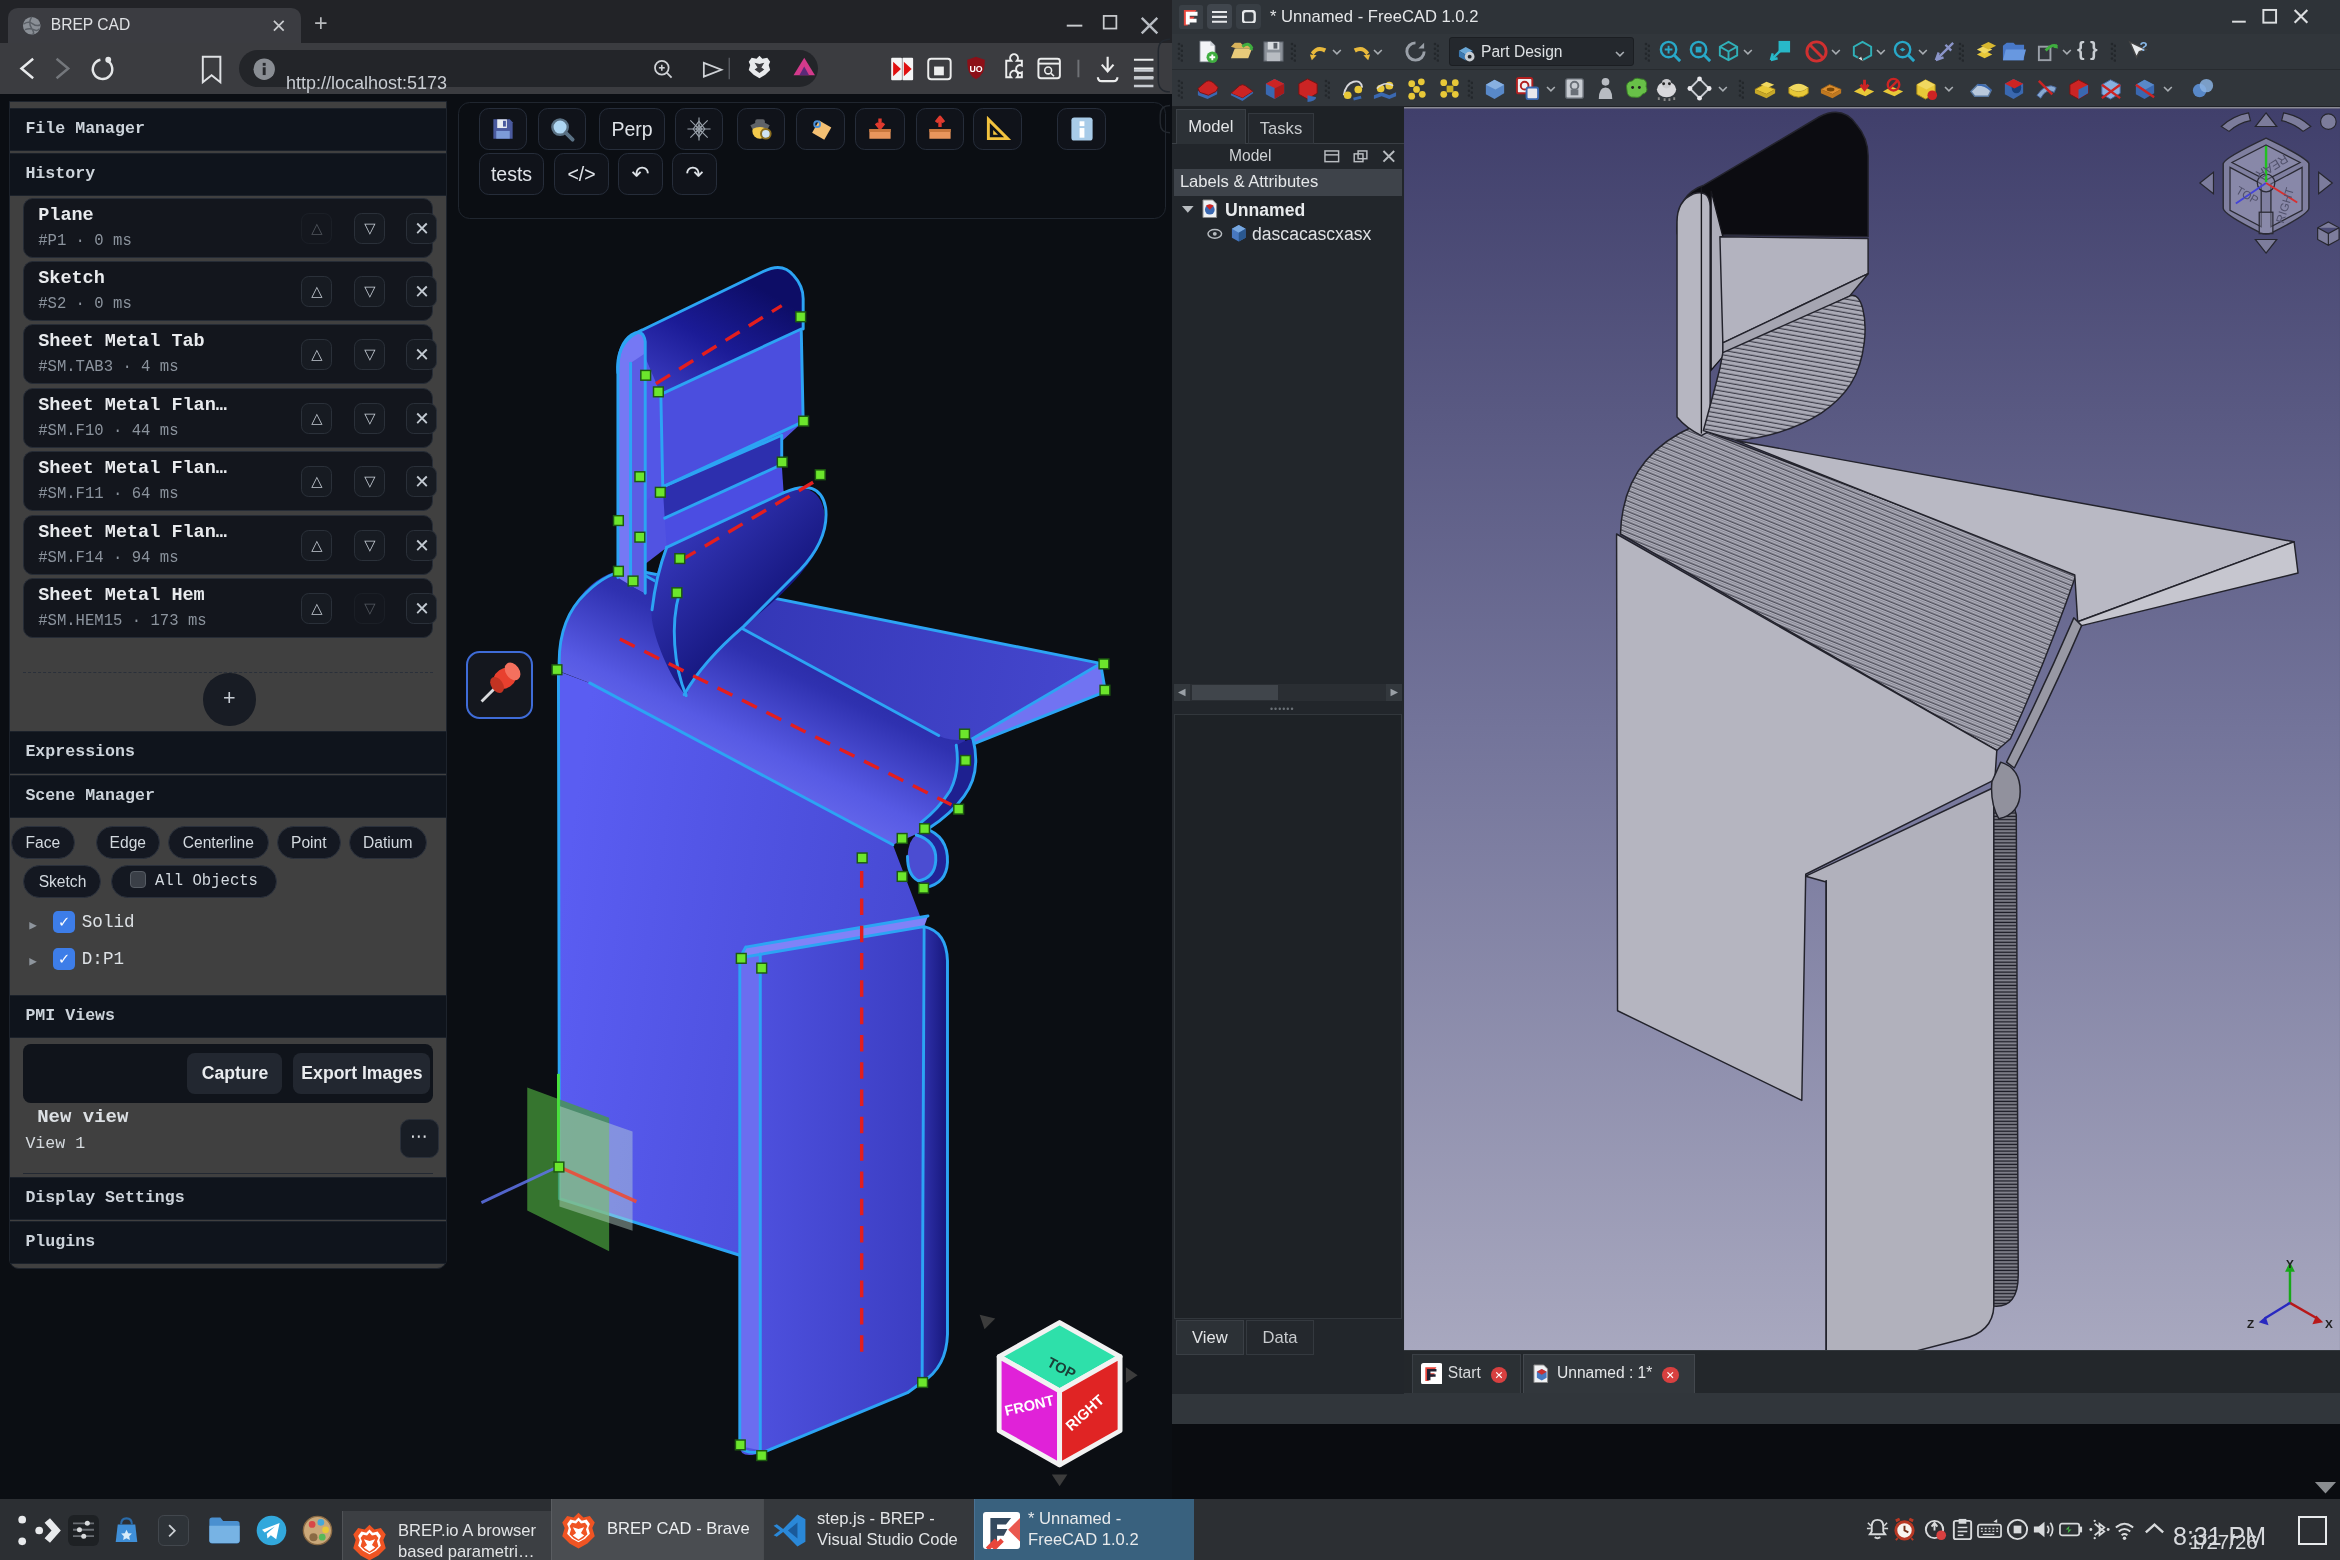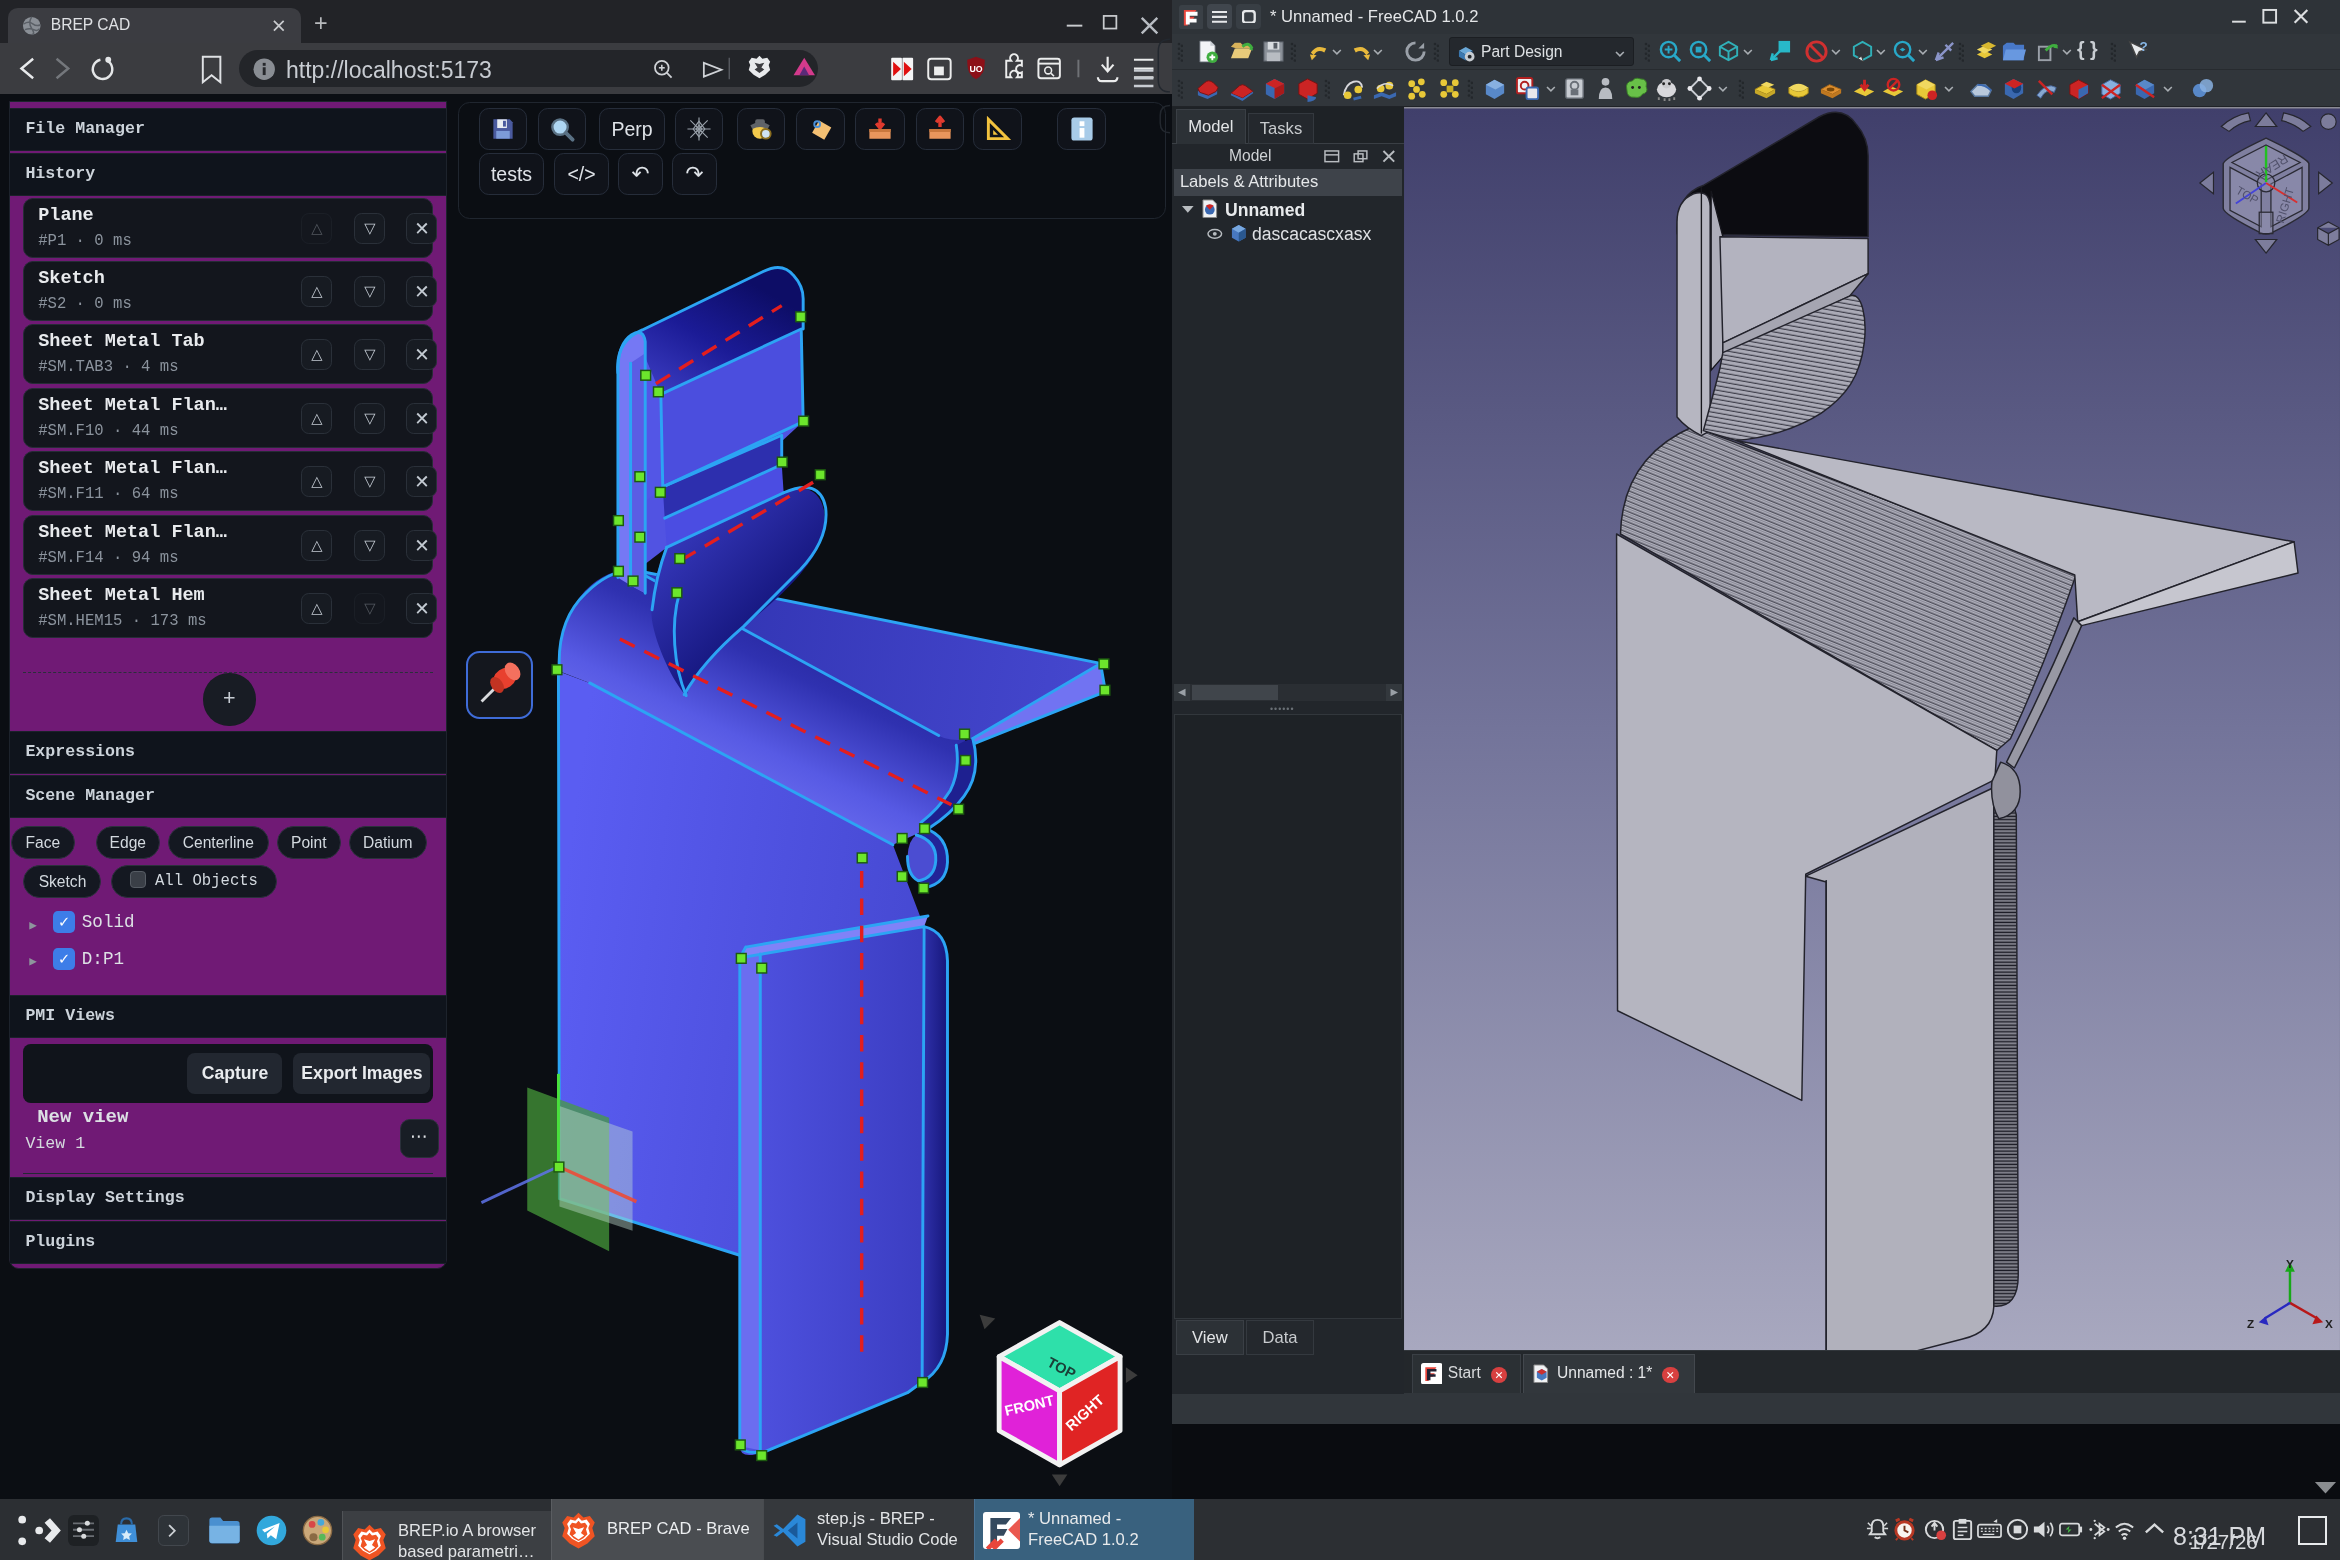--- a/index.html
+++ b/index.html
@@ -8,24 +8,24 @@
 .abs { position:absolute; }
 .mono { font-family:"Liberation Mono", monospace; }
 
 #browser { left:0; top:0; width:1172px; height:1499px; background:#0c0f15; }
 #tabbar { left:0; top:0; width:1172px; height:43px; background:#222327; }
 #tab1 { left:7.8px; top:7.8px; width:293px; height:35px; background:#3b3c41; border-radius:9.8px 9.8px 0 0; }
 #tab1 .title { position:absolute; left:43px; top:7.8px; color:#dfe1e4; font-size:15.6px; }
 #tabbar .plus { position:absolute; left:314px; top:9.8px; color:#b8babd; font-size:23.4px; }
 #toolbar { left:0; top:43px; width:1172px; height:51px; background:#3b3c40; }
 #urlbar { left:239px; top:6.8px; width:579px; height:37px; background:#232529; border-radius:18.5px; }
-#urlbar .url { position:absolute; left:47px; top:7px; color:#c8ccd2; font-size:23px; }
+#urlbar .url { position:absolute; left:47px; top:23px; color:#c8ccd2; font-size:18px; }
 #page { left:0; top:94px; width:1172px; height:1405px; background:#0b0e13; }
 
-#sidebar { left:8.8px; top:6.8px; width:438px; height:1168px; background:#701a75; border:1px solid #1d232c; border-radius:0 0 9.8px 9.8px; }
+#sidebar { left:8.8px; top:6.8px; width:438px; height:1168px; background:#404040; border:1px solid #1d232c; border-radius:0 0 9.8px 9.8px; }
 .shead { position:absolute; left:0; width:436px; height:43px; background:#0f141c; border-bottom:1px solid #1b212a; border-top:1px solid #1b212a; }
 .shead span { position:absolute; left:15.6px; top:10.7px; color:#ccd3da; font-size:16.6px; font-weight:bold; font-family:"Liberation Mono",monospace; }
 .card { position:absolute; left:13.7px; width:410px; height:60px; background:#13161d; border:1px solid #262c36; border-radius:9.8px; }
 .card .t { position:absolute; left:13.7px; top:5.9px; color:#e8eaed; font-weight:bold; font-size:18.5px; font-family:"Liberation Mono",monospace; }
 .card .s { position:absolute; left:13.7px; top:33px; color:#8b939d; font-size:15.6px; font-family:"Liberation Mono",monospace; }
 .cbtn { position:absolute; top:14.6px; width:31px; height:31px; border:1px solid #2a3039; border-radius:7.8px; background:#171b22; color:#c3cad2; text-align:center; line-height:29px; font-size:14.6px; }
 .cbtn.x { font-size:18.5px; }
 .dim { opacity:0.35; }
 .pill { position:absolute; height:33px; border:1px solid #2b313c; border-radius:16.6px; background:#141821; color:#d3d9df; font-size:15.6px; text-align:center; }
 .wbtn { position:absolute; top:13.7px; height:42px; background:rgba(18,22,30,0.7); border:1px solid #262d3a; border-radius:9.8px; }

